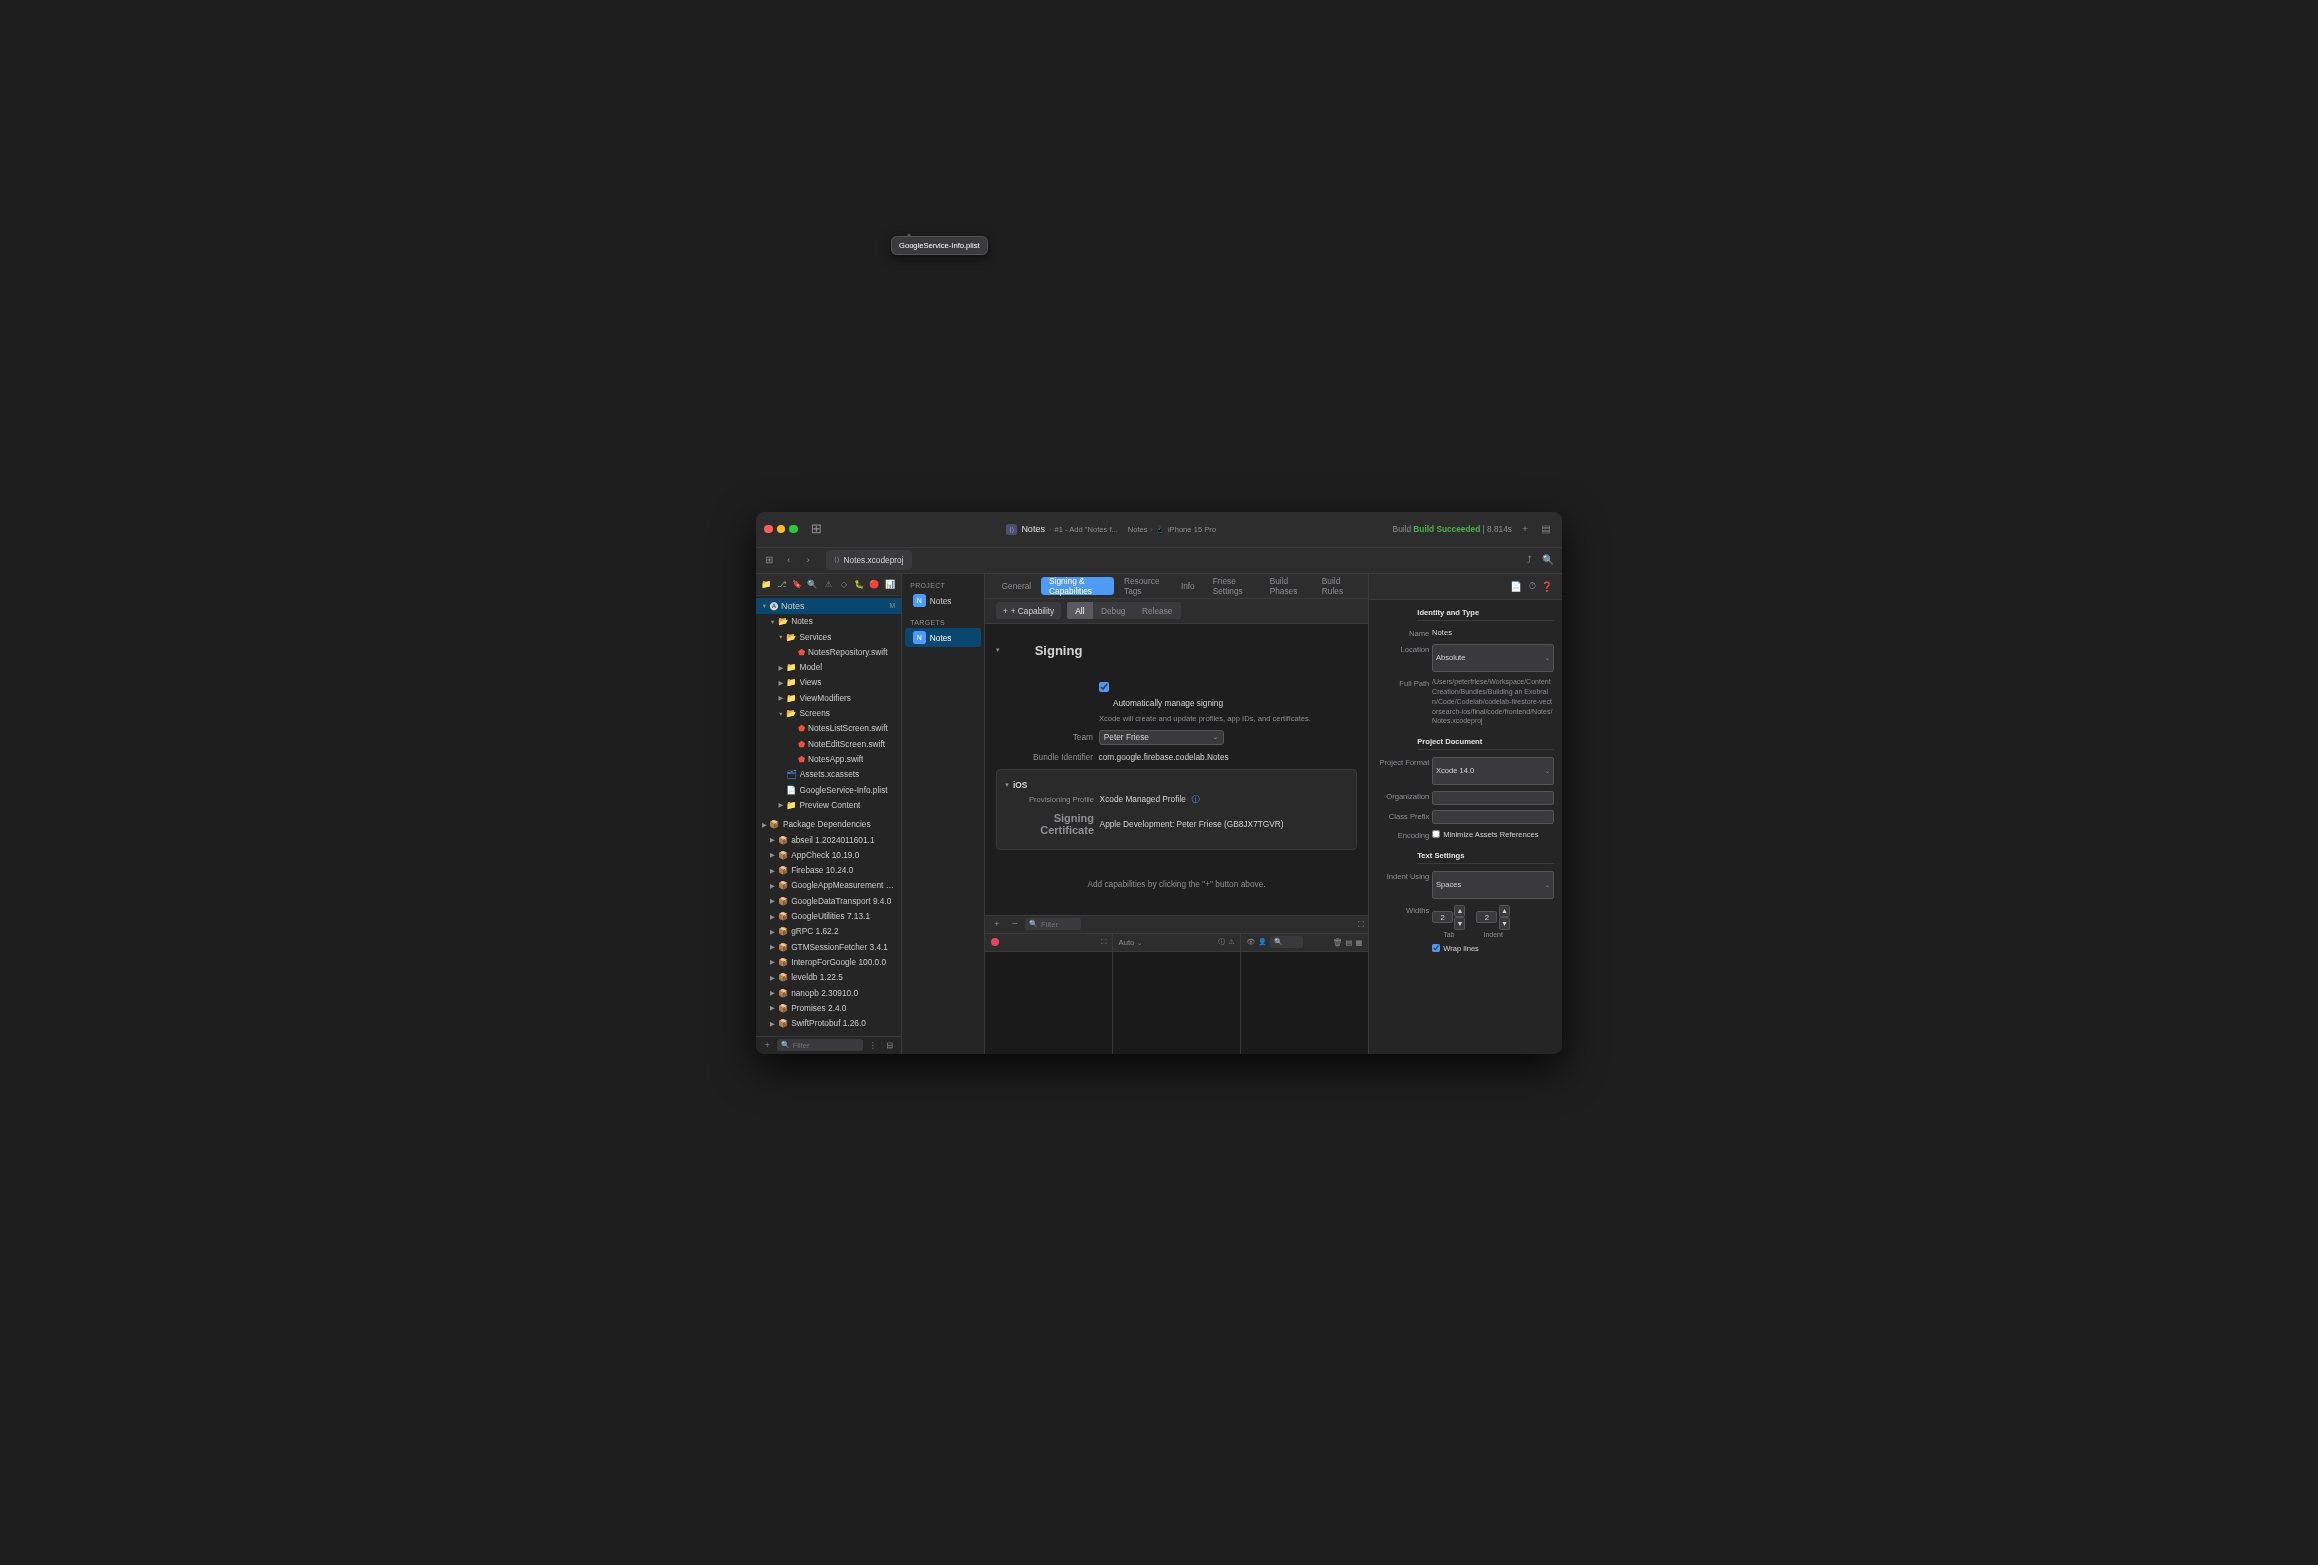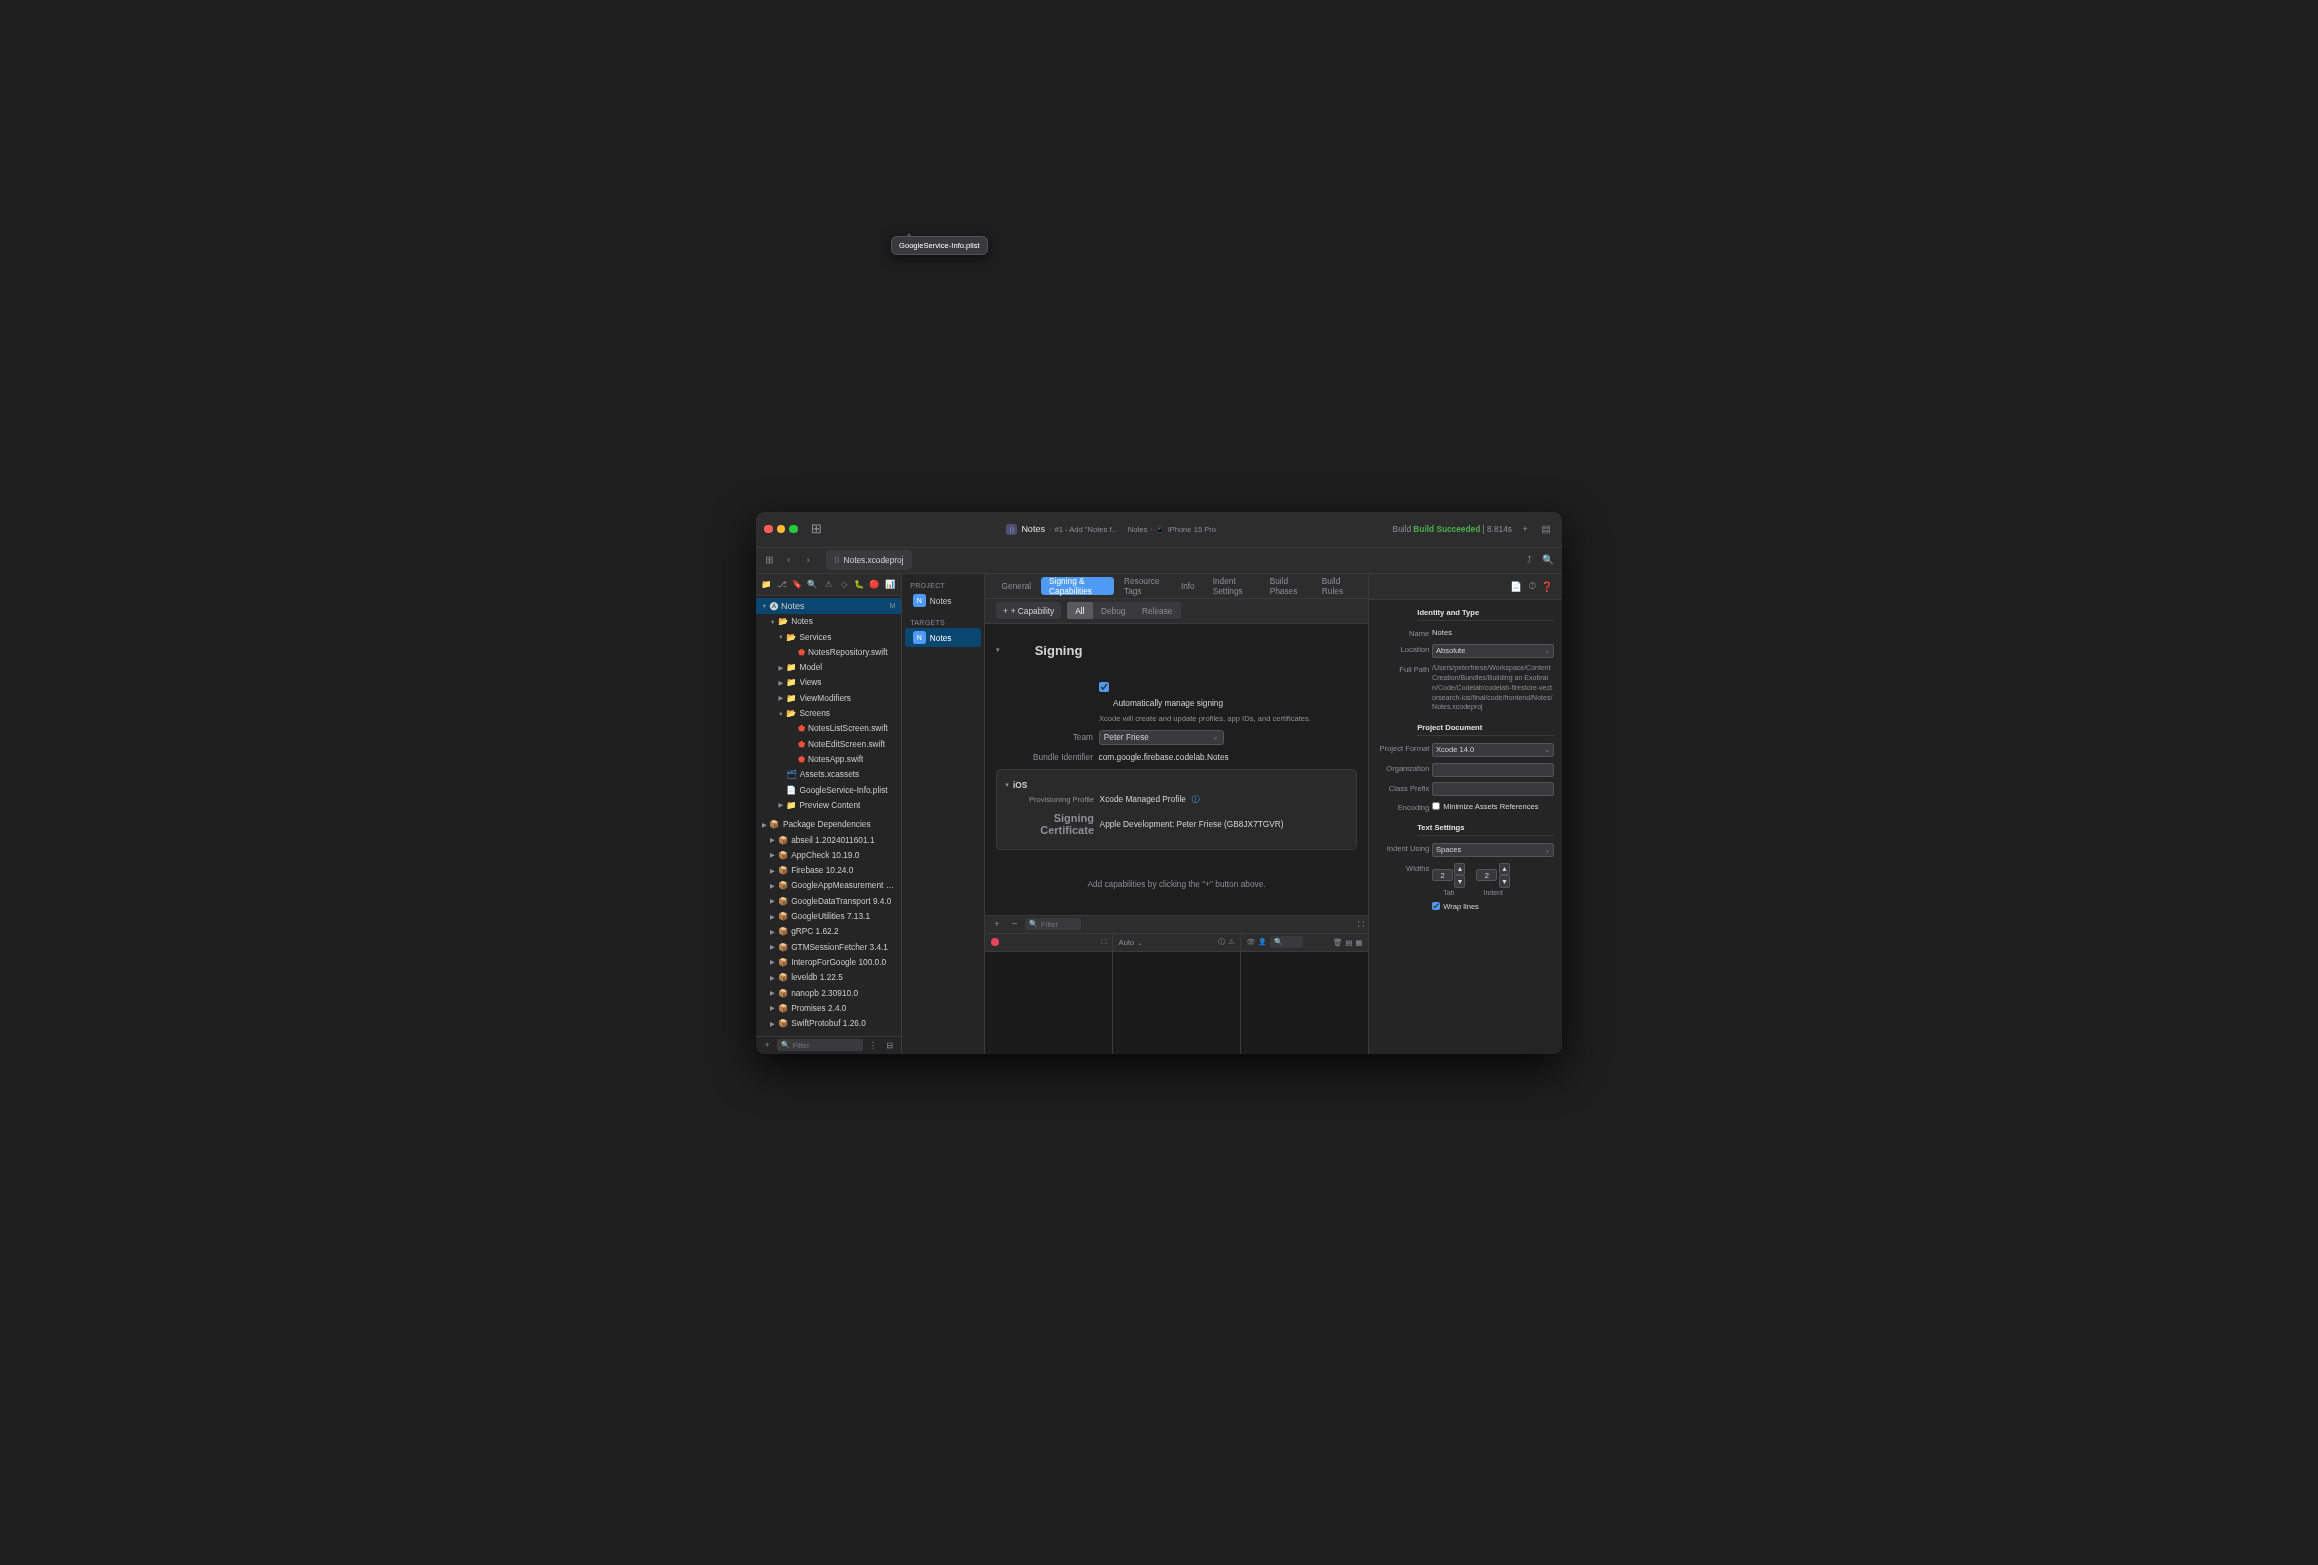--- a/index.html
+++ b/index.html
@@ -540,21 +540,21 @@
       height: 14px;
       background: #3a3a3c;
       border: 0.7px solid #555;
       border-radius: 2.1px;
       color: #d4d4d4;
       font-size: 7.6px;
       padding: 0 2.8px;
     }
     .inspector-select {
       flex: 1;
-      height: 14px;
+      height: 28px;
       background: #3a3a3c;
       border: 0.7px solid #555;
       border-radius: 2.1px;
       color: #d4d4d4;
       font-size: 7.6px;
       padding: 0 2.8px;
       display: flex;
       align-items: center;
       justify-content: space-between;
       cursor: pointer;
@@ -868,21 +868,21 @@
             <div class="settings-tab active">
               <span>Signing &amp; Capabilities</span>
             </div>
             <div class="settings-tab">
               <span>Resource Tags</span>
             </div>
             <div class="settings-tab">
               <span>Info</span>
             </div>
             <div class="settings-tab">
-              <span>Indent Settings</span>
+              <span>Friese Settings</span>
             </div>
             <div class="settings-tab">
               <span>Build Phases</span>
             </div>
             <div class="settings-tab">
               <span>Build Rules</span>
             </div>
           </div>
 
           <div class="capability-bar">

